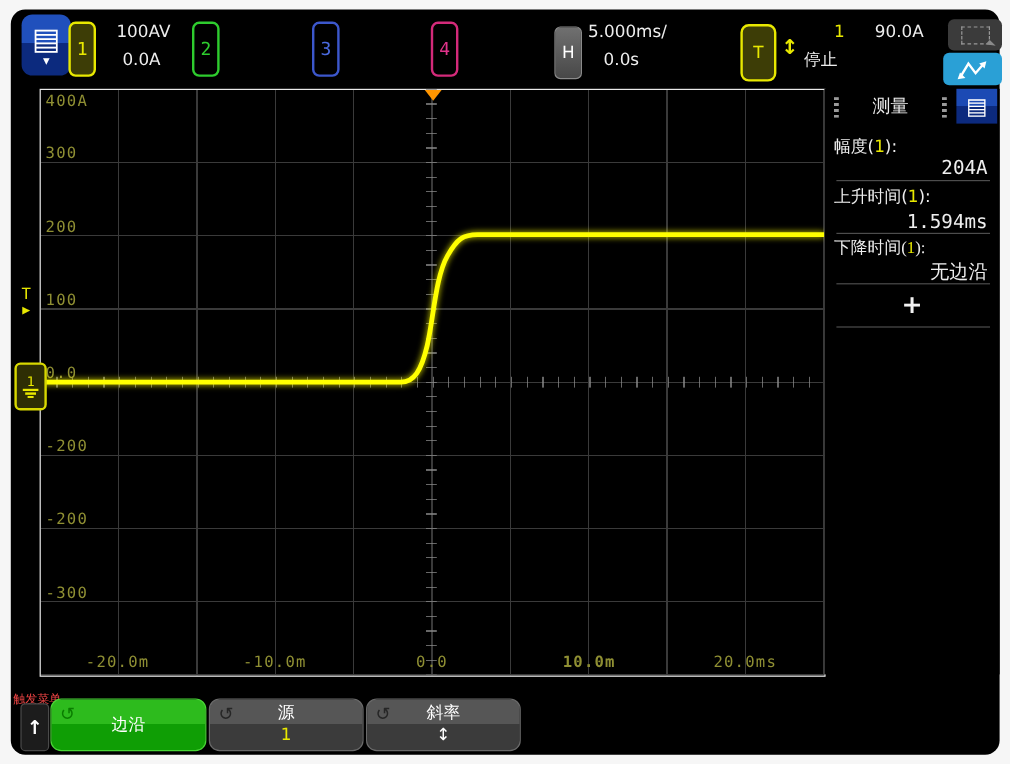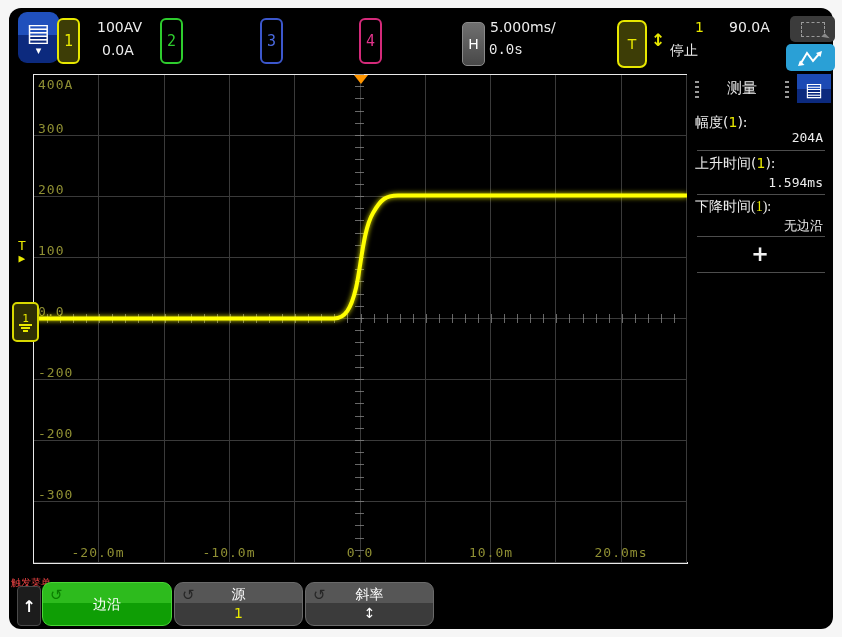--- a/index.html
+++ b/index.html
@@ -43,21 +43,21 @@
              linear-gradient(#e8e800 0 2px,transparent 2px) bottom/5px 2px no-repeat;}
   
   .panel{left:678px;top:66px;width:146px;height:488px;background:#000;}
   .panel .hdr{position:absolute;left:0;top:0;width:100%;height:30px;}
   .dots{position:absolute;top:7px;width:4px;height:17px;background:repeating-linear-gradient(to bottom,#9a9a9a 0 2px,transparent 2px 5px);}
   .ptitle{position:absolute;top:5px;left:0;width:110px;text-align:center;color:#ededed;font-size:15px;}
   .pmenu{position:absolute;right:2px;top:0;width:34px;height:29px;background:linear-gradient(#1c4ab4 0 50%,#0c2a7e 50%);
     display:flex;align-items:center;justify-content:center;color:#fff;font-size:19px;cursor:pointer;}
   .sep{position:absolute;left:10px;width:128px;height:1px;background:#4d4d4d;}
   .mlabel{position:absolute;left:8px;color:#ededed;font-size:14px;}
-  .mvalue{position:absolute;right:10px;color:#ededed;font-size:13px;font-family:"DejaVu Sans Mono",monospace;}
+  .mvalue{position:absolute;right:10px;color:#ededed;font-size:16px;font-family:"DejaVu Sans Mono",monospace;}
   .plus{position:absolute;left:0;width:100%;text-align:center;color:#f2f2f2;font-size:21px;font-weight:bold;cursor:pointer;}
   
   .menu-title{left:2px;top:556px;color:#ef4444;font-size:10px;margin-top:12px;}
   .backbtn{left:8px;top:578px;width:22px;height:38px;background:#1c1c1c;border:1px solid #4a4a4a;border-radius:4px;
     color:#fff;display:flex;align-items:center;justify-content:center;font-size:16px;font-weight:bold;cursor:pointer;}
   .softkey{top:574px;height:42px;border-radius:9px;color:#fff;font-size:14px;text-align:center;cursor:pointer;
     display:flex;flex-direction:column;justify-content:center;line-height:19px;position:absolute;}
   .sk-green{background:linear-gradient(#2dbb1d 0 48%,#0f9e05 48%);border:1px solid #49d636;}
   .sk-gray{background:linear-gradient(#565656 0 48%,#3b3b3b 48%);border:1px solid #6a6a6a;}
   .knob{position:absolute;left:7px;top:3px;font-size:15px;}
@@ -89,21 +89,21 @@
       <span>3</span>
     </div>
     <div class="abs chbtn" style="left:350px;border-color:#d42a7a;color:#e0338a;">
       <span>4</span>
     </div>
 
     <div class="abs hbtn">
       <span>H</span>
     </div>
     <div class="abs reading white" style="left:481px;top:11px;">5.000ms/</div>
-    <div class="abs reading white" style="left:480px;top:34px;font-family:Liberation Mono, monospace;">0.0s</div>
+    <div class="abs reading white" style="left:494px;top:34px;">0.0s</div>
 
     <div class="abs tbtn">
       <span>T</span>
     </div>
     <div class="abs yellow" style="left:642px;top:22px;font-size:17px;font-weight:bold;">↕</div>
     <div class="abs yellow reading" style="left:686px;top:11px;">1</div>
     <div class="abs white reading" style="left:661px;top:34px;">停止</div>
     <div class="abs white reading" style="left:720px;top:11px;">90.0A</div>
 
     <div class="abs corner-gray">
@@ -126,21 +126,21 @@
       <span class="ylab" style="top:46px;">300</span>
       <span class="ylab" style="top:107px;">200</span>
       <span class="ylab" style="top:168px;">100</span>
       <span class="ylab" style="top:229px;">0.0</span>
       <span class="ylab" style="top:290px;">-200</span>
       <span class="ylab" style="top:351px;">-200</span>
       <span class="ylab" style="top:412px;">-300</span>
       <span class="xlab" style="left:64px;">-20.0m</span>
       <span class="xlab" style="left:195px;">-10.0m</span>
       <span class="xlab" style="left:326px;">0.0</span>
-      <span class="xlab" style="left:457px;">10.0m</span>
+      <span class="xlab" style="left:457px;font-weight:bold;">10.0m</span>
       <span class="xlab" style="left:587px;">20.0ms</span>
     </div>
 
     <svg class="abs trace" viewBox="0 0 653 488">
       <path d="M0 243.5 L300 243.5 C311 243.5 317 234 322 213 C327 192 329 155 339 138 C347 124 352 120.5 364 120.5 L653 120.5" fill="none" stroke="#ffff00" stroke-width="4" stroke-linejoin="round"></path>
     </svg>
 
     <div class="abs trig-time"></div>
     <div class="abs trig-level">
       <div>T</div>

